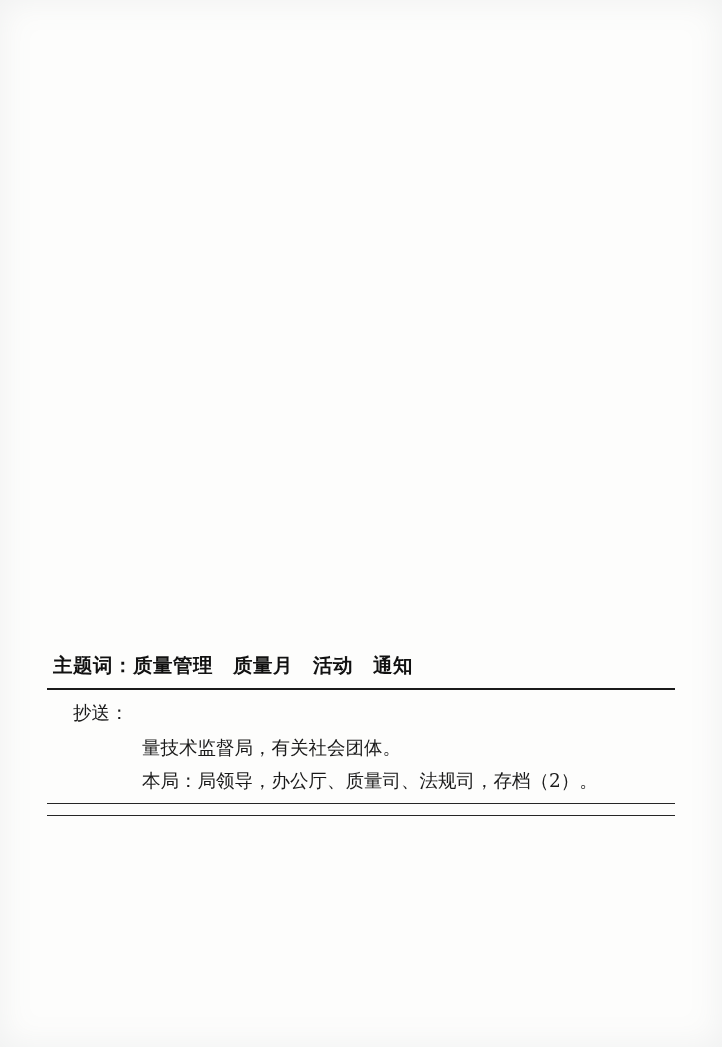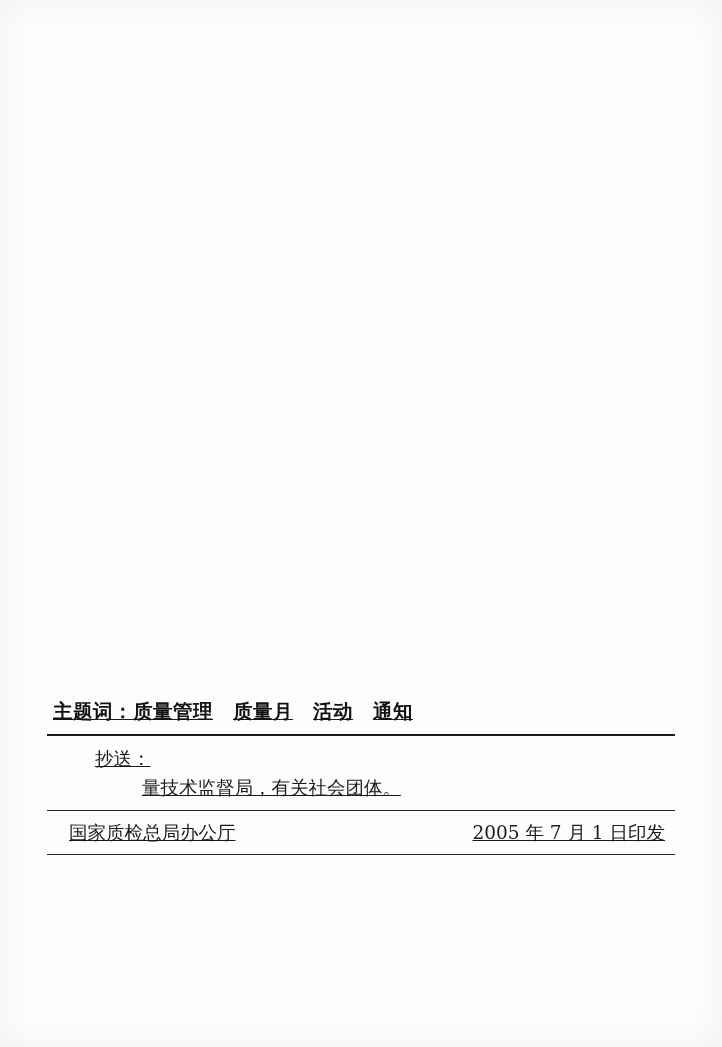--- a/index.html
+++ b/index.html
@@ -26,23 +26,22 @@
     content: "";
     position: absolute;
     inset: 0;
     box-shadow: inset 0 0 34px rgba(120,125,135,0.10);
     pointer-events: none;
   }
 
   .doc-footer-block {
     position: absolute;
     left: 47px;
-    top: 698px;
+    top: 652px;
     width: 628px;
-    text-decoration: underline;
   }
 
   
   .keyword-row {
     display: flex;
     align-items: baseline;
     font-family: "DejaVu Sans", "Liberation Sans", sans-serif;
     font-weight: bold;
     font-size: 19.5px;
     letter-spacing: 0.5px;
@@ -72,33 +71,34 @@
 
   
   .cc-block {
     padding: 9px 4px 8px 4px;
     font-size: 18.5px;
     line-height: 1.52;
   }
   .cc-line {
     display: flex;
     align-items: flex-start;
+    flex-direction: column;
   }
   .cc-label {
     white-space: pre;
     padding-left: 22px;
   }
   .cc-text {
     flex: 1;
   }
   .cc-indent {
     padding-left: 91px;
   }
   .cc-line.second {
-    margin-top: 1px;
+    margin-top: 7px;
   }
   .internal-line {
     margin-top: 5px;
     padding-left: 91px;
   }
 
   
   .meta-block {
     padding: 6px 4px 5px 4px;
     font-size: 18.5px;
@@ -135,27 +135,26 @@
     <div class="rule"></div>
 
     <div class="cc-block">
       <div class="cc-line">
         <span class="cc-label"></span>
         <span class="cc-label">抄送：</span>
       </div>
       <div class="cc-line second cc-indent">
         <span>量技术监督局，有关社会团体。</span>
       </div>
+      <div class="internal-line">
+        <span>本局：局领导，办公厅、质量司、法规司，存档（2）。</span>
+      </div>
     </div>
 
     <div class="rule thin"></div>
 
     <div class="meta-block">
-      <div class="meta-row">
-        <span class="meta-left">国家质检总局办公厅</span>
-        <span class="meta-right num">2005 年 7 月 1 日印发</span>
-      </div>
     </div>
 
     <div class="rule thin"></div>
 
   </div>
 </div>
 
 </body></html>

